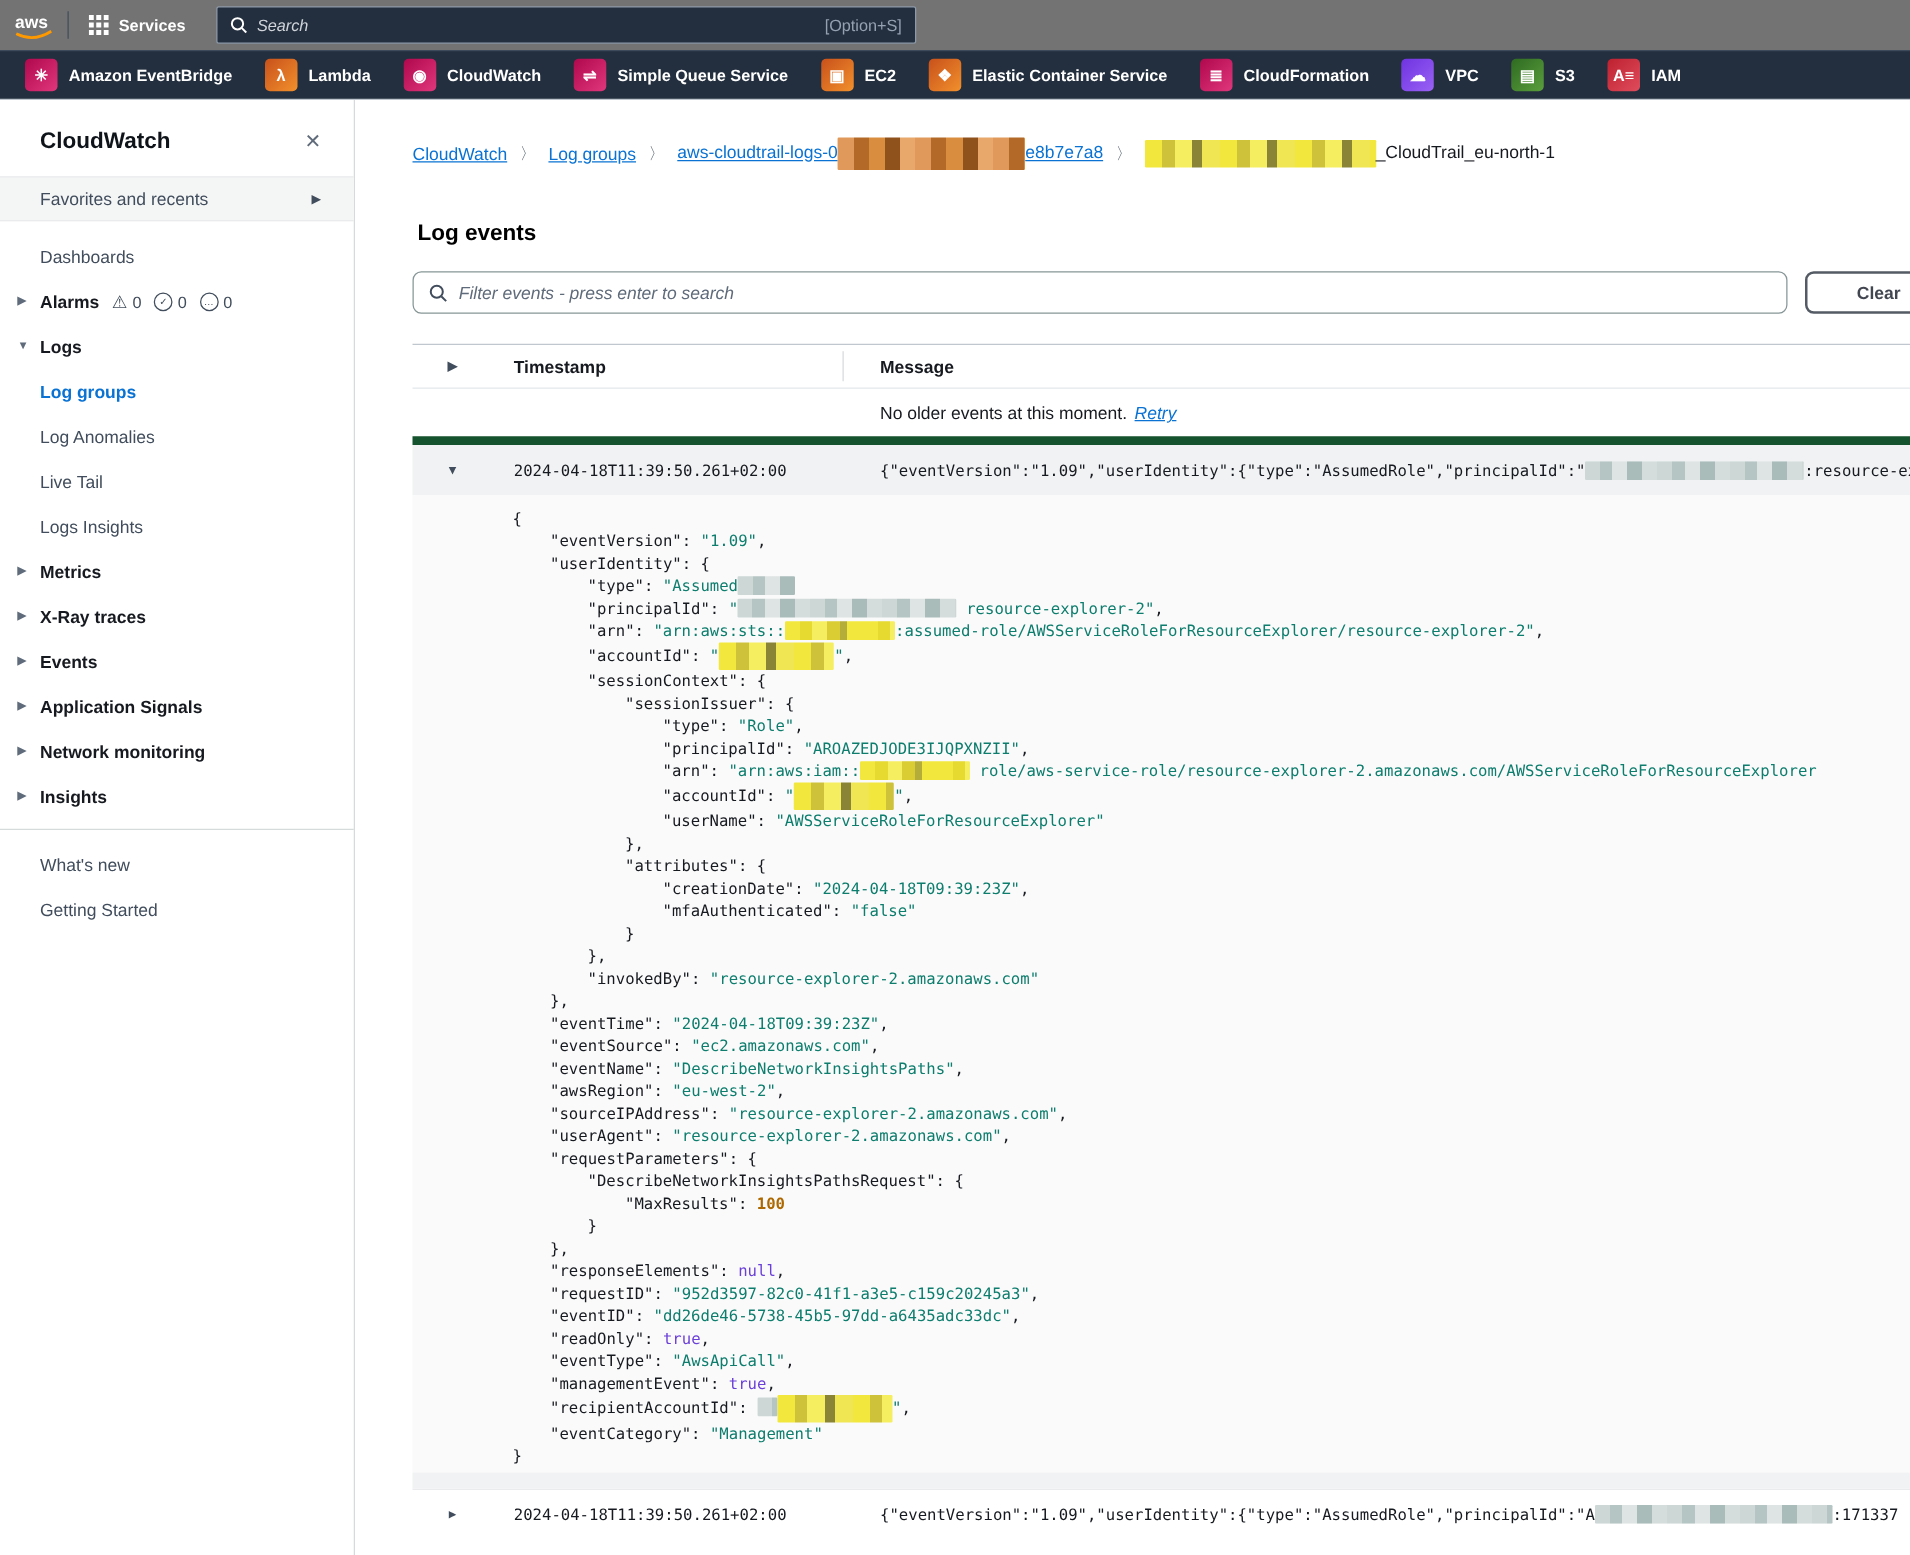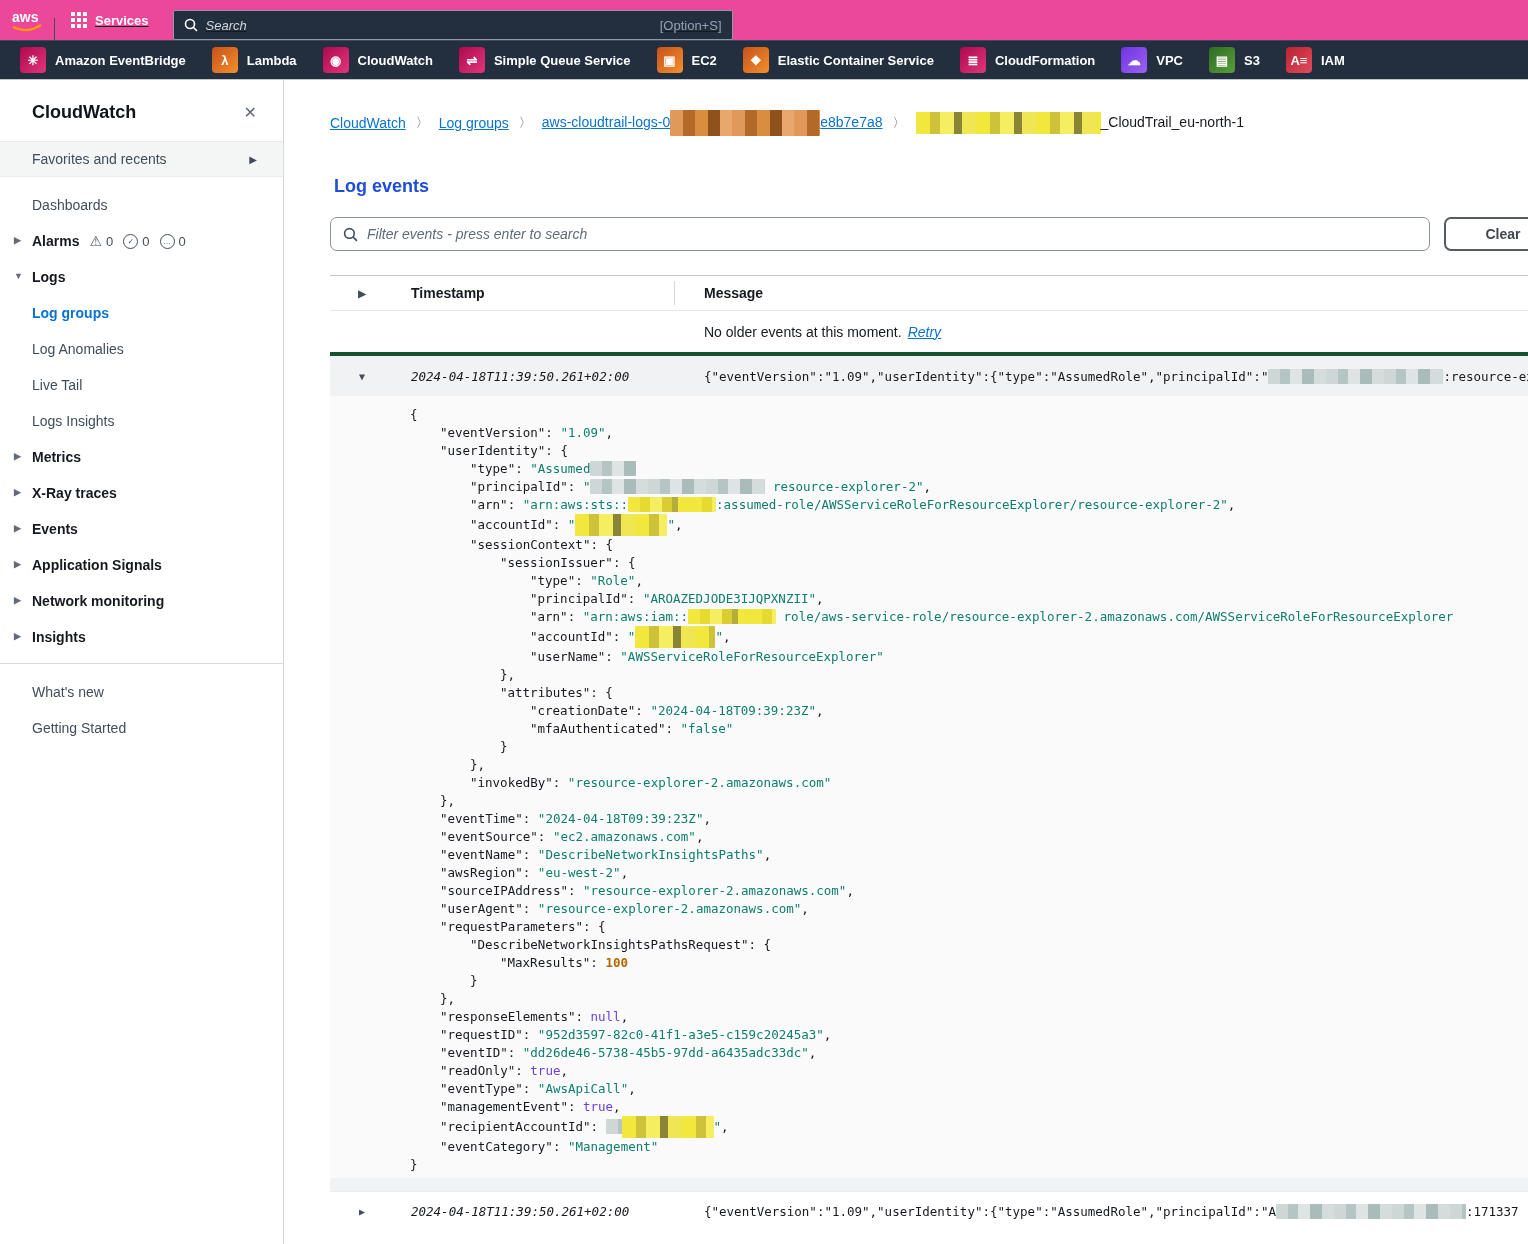--- a/index.html
+++ b/index.html
@@ -1,20 +1,20 @@
 <!DOCTYPE html>
 <html><head>
 <meta charset="utf-8">
 <style>
   * { margin:0; padding:0; box-sizing:border-box; }
   html,body { width:1528px; height:1244px; overflow:hidden; background:#fff;
     font-family:"Liberation Sans", sans-serif; color:#16191f; }
 
   
-  .topbar { height:40px; background:#ec4899; display:flex; align-items:flex-end; position:relative;text-decoration:underline; }
+  .topbar { height:40px; background:#737373; display:flex; align-items:center; position:relative; }
   .aws-logo { width:54px; display:flex; justify-content:center; align-items:center; height:100%; }
   .topbar-divider { width:1px; height:22px; background:#414d5c; }
   .services-btn { display:flex; align-items:center; gap:8px; padding:0 16px; height:100%; color:#fff;
     font-size:13px; font-weight:bold; }
   .search-box { display:flex; align-items:center; margin-left:8px; width:560px; height:30px;
     border:1px solid #8d99a8; border-radius:2px; background:#232f3e; padding:0 10px; gap:8px; }
   .search-box .ph { color:#d1d5db; font-size:13px; font-style:italic; flex:1; }
   .search-box .kbd { color:#95a0b1; font-size:13px; }
   .favbar { height:40px; background:#232f3e; border-top:1px solid #3c4a5c; border-bottom:1px solid #bfc6cd;
     display:flex; align-items:center; padding-left:12px; gap:4px; }
@@ -57,21 +57,21 @@
   
   .redact { display:inline-block; height:15px; vertical-align:text-bottom; border-radius:1px; }
   .redact-o { background:repeating-linear-gradient(90deg,#e0995a 0 13px,#b36a28 13px 25px,#d98e3f 25px 38px,#8f521d 38px 50px,#e8a86b 50px 62px); height:26px; vertical-align:middle; }
   .redact-y { background:repeating-linear-gradient(90deg,#f2e73c 0 12px,#e6d92f 12px 22px,#f6ee61 22px 34px,#d9cd33 34px 44px,#b5ad3a 44px 50px,#f2e73c 50px 62px); }
   .redact-yb { background:repeating-linear-gradient(90deg,#f2e73c 0 14px,#cdc23a 14px 24px,#f6ee61 24px 38px,#8a8536 38px 46px,#f0e654 46px 60px); height:22px; vertical-align:middle; }
   .redact-b { background:repeating-linear-gradient(90deg,#ccd7d6 0 12px,#b4c5c3 12px 22px,#dde4e3 22px 34px,#a9bcba 34px 46px,#d4dddc 46px 58px); }
   .rw150{width:150px} .rw185{width:185px} .rw175{width:175px} .rw190{width:190px}
 
   
   .panel { margin:18px 0 0 46px; }
-  .panel-head { font-size:18px; font-weight:bold; color:#1d4ed8; padding:22px 0 0 4px; }
+  .panel-head { font-size:18px; font-weight:bold; color:#000000; padding:22px 0 0 4px; }
   .panel-desc { font-size:14px; color:#16191f; padding:18px 0 0 4px; }
   .panel-desc a { color:#0972d3; text-decoration:underline; cursor:pointer; }
   .ext-icon { display:inline-block; vertical-align:-1px; margin-left:3px; }
 
   .filter-row { display:flex; margin-top:20px; gap:14px; }
   .filter-input { width:1100px; height:34px; border:1px solid #879596; border-radius:7px; background:#fff;
     display:flex; align-items:center; padding:0 12px; gap:9px; flex:none; }
   .filter-input .ph { color:#5f6b7a; font-size:14px; font-style:italic; }
   .btn { height:34px; min-width:118px; border:2px solid #545b64; border-radius:7px; background:#fff;
     color:#424650; font-size:14px; font-weight:bold; display:flex; align-items:center; justify-content:center;
@@ -79,24 +79,24 @@
 
   
   .table { margin-top:24px; border-top:1px solid #c1c7ce; }
   .trow { display:grid; grid-template-columns:64px 281px 1fr; align-items:center; }
   .thead { height:35px; border-bottom:1px solid #e4e7ea; font-weight:bold; font-size:14px; color:#16191f; }
   .thead .col-ts { position:relative; padding-left:17px; align-self:stretch; display:flex; align-items:center; }
   .thead .col-ts::after { content:""; position:absolute; right:0; top:5px; bottom:5px; width:1px; background:#d5dbdb; }
   .thead .col-msg { padding-left:29px; }
   .col-arrow { text-align:center; font-size:10px; color:#414d5c; }
   .notice-row { height:45px; display:flex; align-items:center; padding-left:374px; font-size:14px;
-    border-bottom:4px solid #14532d; }
+    border-bottom:7px solid #14532d; }
   .notice-row .retry { color:#0972d3; font-style:italic; text-decoration:underline; margin-left:6px; cursor:pointer; }
   .event-row { height:40px; font-family:"DejaVu Sans Mono", monospace; font-size:12.5px; color:#16191f; }
-  .event-row .col-ts { padding-left:17px;font-style:italic; }
+  .event-row .col-ts { padding-left:17px; }
   .event-row .col-msg { padding-left:29px; white-space:nowrap; overflow:hidden; }
   .row-selected { background:#f1f2f3; }
   .row-plain { background:#fff; border-top:1px solid #e9ebed; }
   .json-area { background:#fafafa; padding:10px 0 4px 80px; font-family:"DejaVu Sans Mono", monospace;
     font-size:12.5px; }
   .json-line { line-height:18px; white-space:nowrap; }
   .json-foot { height:13px; background:#f1f2f3; }
   .tok-k { color:#16191f; }
   .tok-p { color:#16191f; }
   .tok-s { color:#0d7d6d; }

